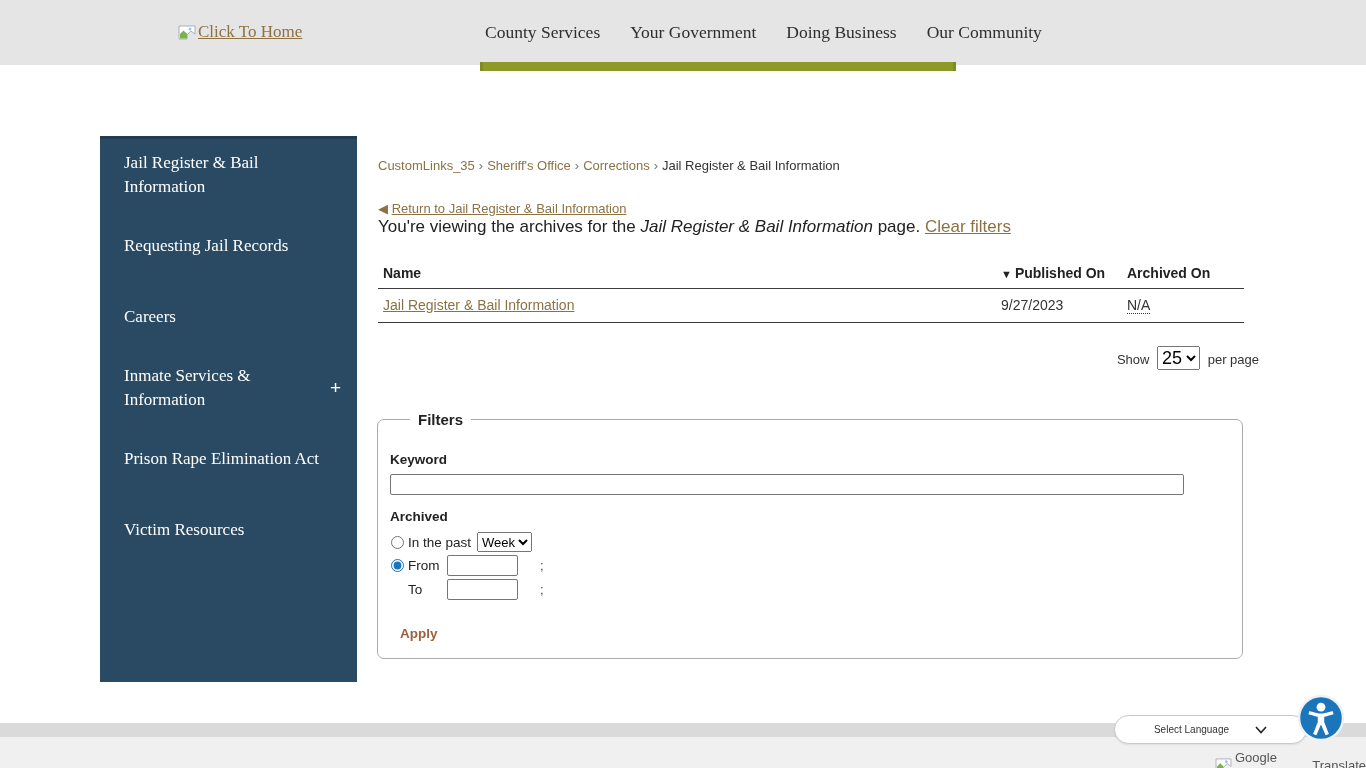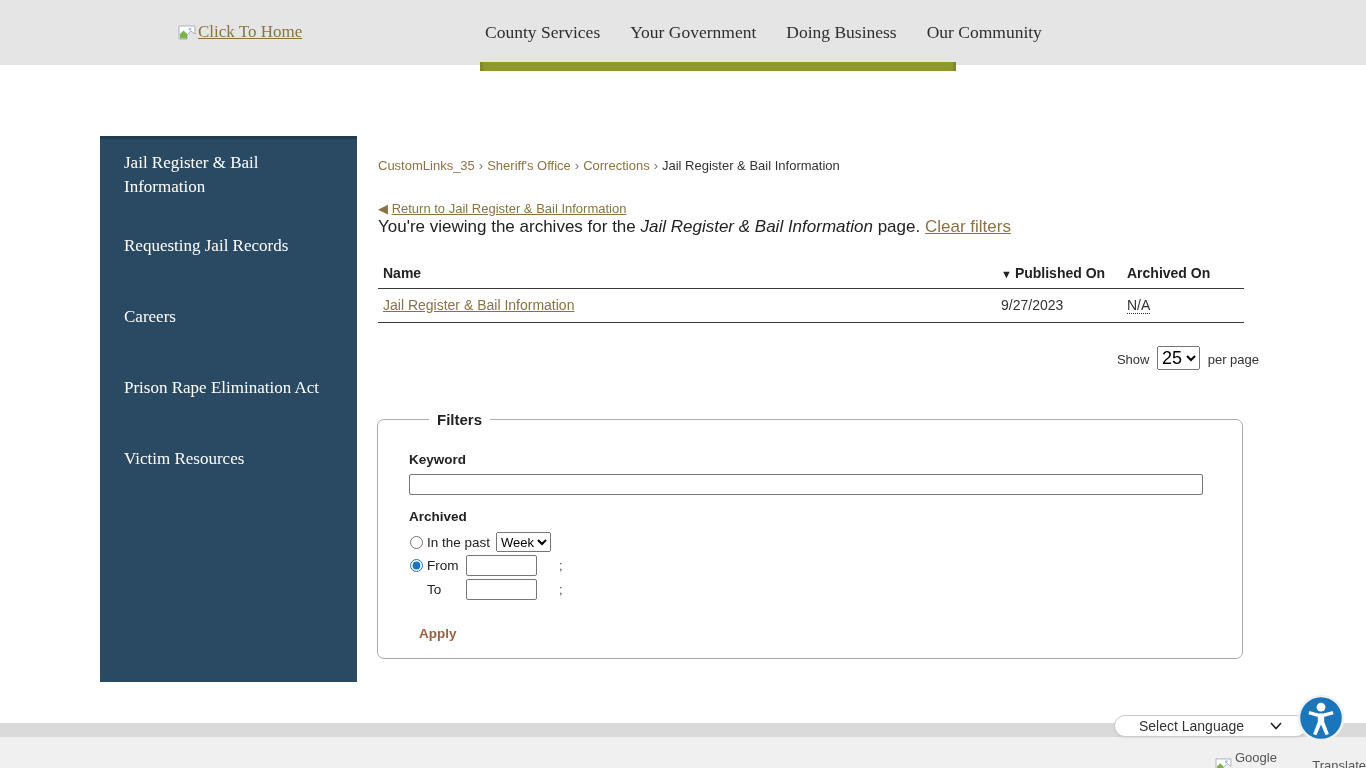--- a/index.html
+++ b/index.html
@@ -78,21 +78,21 @@
   .col-pub { width:126px; }
   .col-arc { width:122px; }
   .per-page {
     position:absolute; left:378px; top:346px; width:881px;
     text-align:right; font-size:13px; color:#333;
   }
   .per-page select { font-size:18px; margin:0 4px; }
   
   fieldset.filters {
     position:absolute; left:377px; top:411px; width:866px; height:248px;
-    border:1px solid #ababab; border-radius:7px; padding:10px 31px;
+    border:1px solid #ababab; border-radius:7px; padding:10px 12px;
   }
   fieldset.filters legend {
     font-size:15px; font-weight:bold; color:#222; margin-left:20px; padding:0 8px;
   }
   .f-label { font-size:13.5px; font-weight:bold; color:#222; margin-top:14px; }
   .keyword-input {
     margin-top:7px; width:794px; height:21px;
     border:1px solid #767676; border-radius:2px; font-size:13px; padding:0 4px;
   }
   .arch-rows { margin-top:8px; font-size:13.5px; color:#222; }
@@ -105,24 +105,24 @@
   .indent { width:18px; }
   .from-label { width:33px; }
   .apply-link {
     display:inline-block; margin:26px 0 0 10px; font-size:13.5px; font-weight:bold;
     color:#9c6240; cursor:pointer; text-decoration:none;
   }
   
   .footer-strip1 { position:absolute; left:0; top:723px; width:1366px; height:14px; background:#dadada; }
   .footer-strip2 { position:absolute; left:0; top:737px; width:1366px; height:31px; background:#f0f0f0; }
   .lang-pill {
-    position:absolute; left:1114px; top:715px; width:193px; height:22px;
+    position:absolute; left:1114px; top:715px; width:193px; height:29px;
     background:#ffffff; border:1px solid #c9c9c9; border-radius:15px;
     display:flex; align-items:center; justify-content:center; gap:26px;
-    font-size:14px; color:#333; cursor:pointer; box-shadow:0 1px 2px rgba(0,0,0,0.08);
+    font-size:10px; color:#333; cursor:pointer; box-shadow:0 1px 2px rgba(0,0,0,0.08);
   }
   .a11y-btn {
     position:absolute; left:1297px; top:694px; width:48px; height:48px; cursor:pointer;
     z-index:5; background:none; border:none; padding:0;
   }
   .translate-line {
     position:absolute; top:750px; left:1215px; display:flex; align-items:center; gap:3px;
     font-size:13px; color:#555;
   }
 </style>
@@ -151,20 +151,24 @@
 
 <div class="sidebar">
   <div class="side-item">
     <span class="side-label">Jail Register &amp; Bail Information</span>
   </div>
   <div class="side-item">
     <span class="side-label">Requesting Jail Records</span>
   </div>
   <div class="side-item">
     <span class="side-label">Careers</span>
+  </div>
+  <div class="side-item">
+    <span class="side-label">Inmate Services &amp; Information</span>
+    <span class="plus">+</span>
   </div>
   <div class="side-item">
     <span class="side-label">Prison Rape Elimination Act</span>
   </div>
   <div class="side-item">
     <span class="side-label">Victim Resources</span>
   </div>
 </div>
 
 <div class="content">

